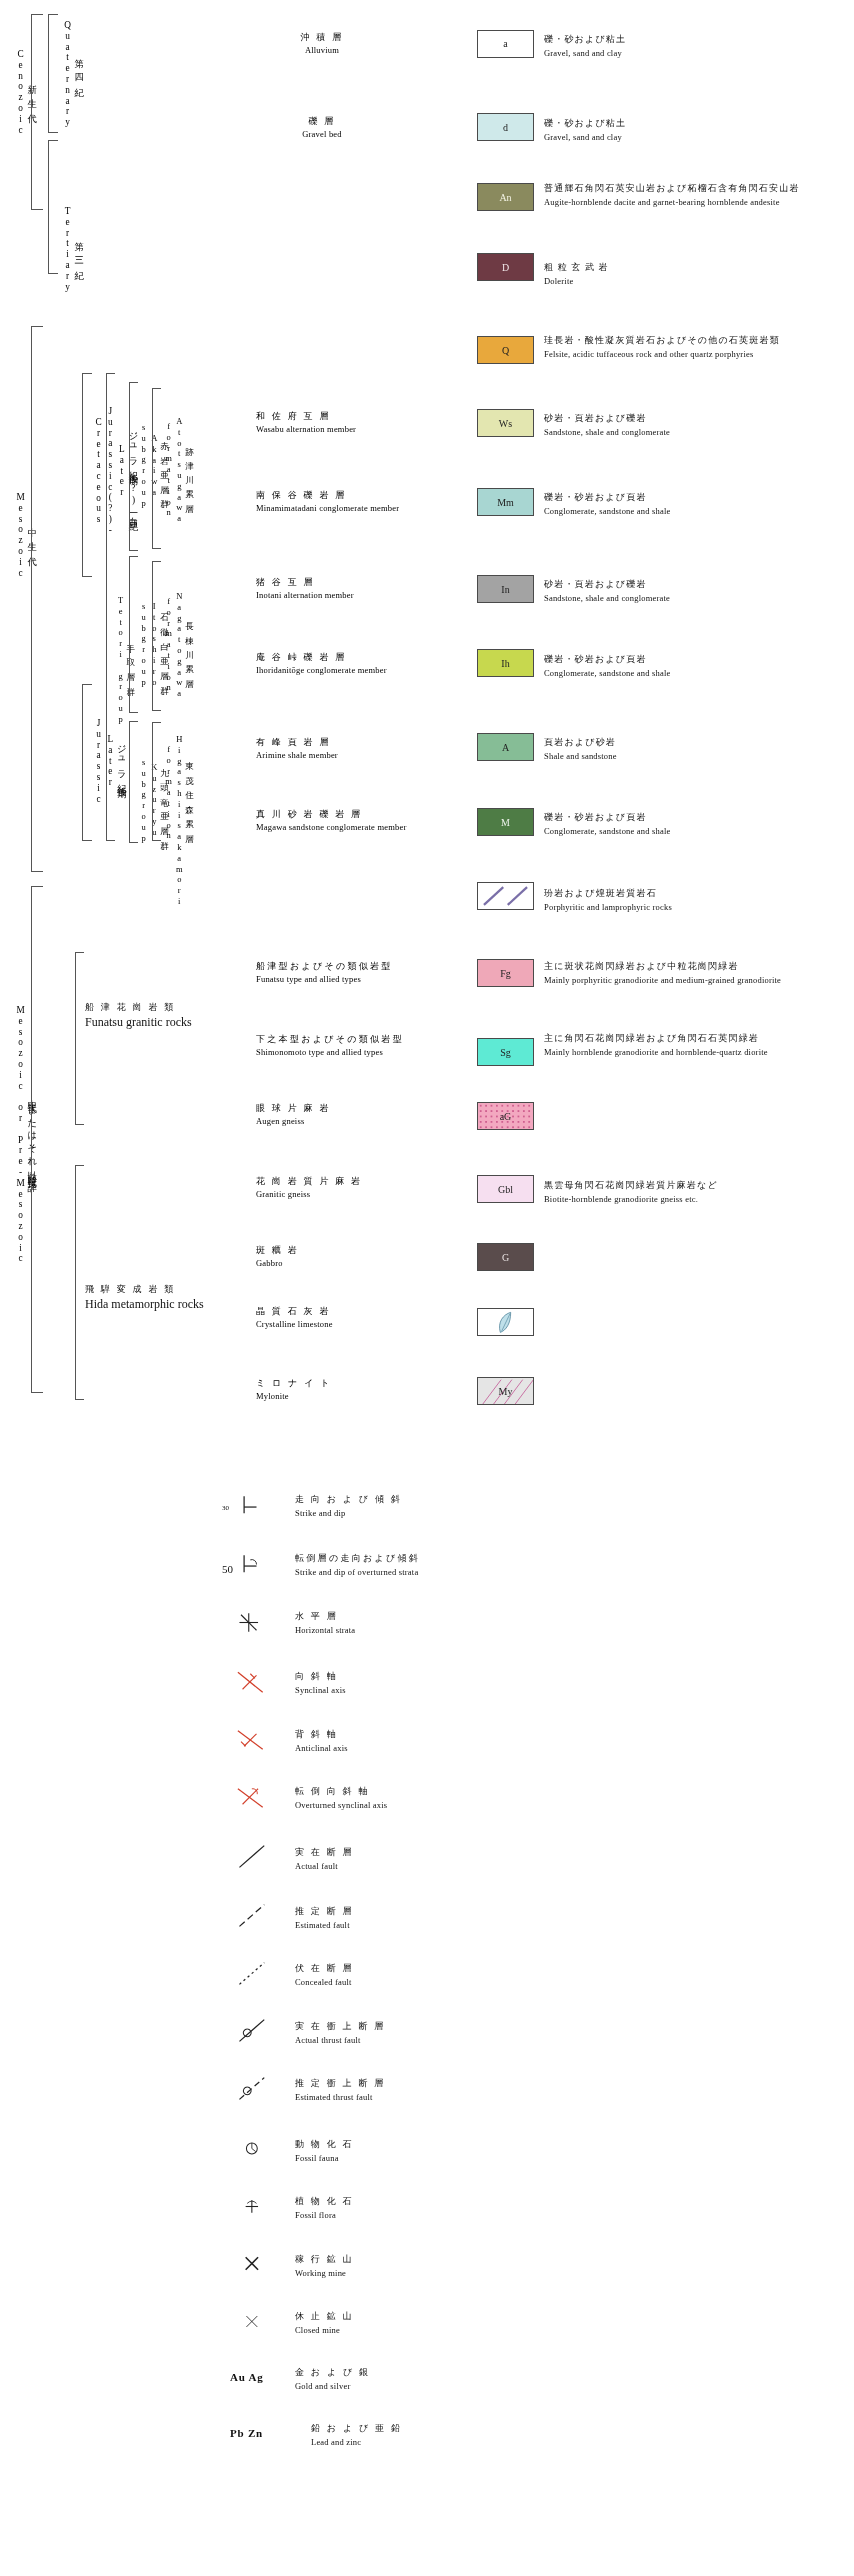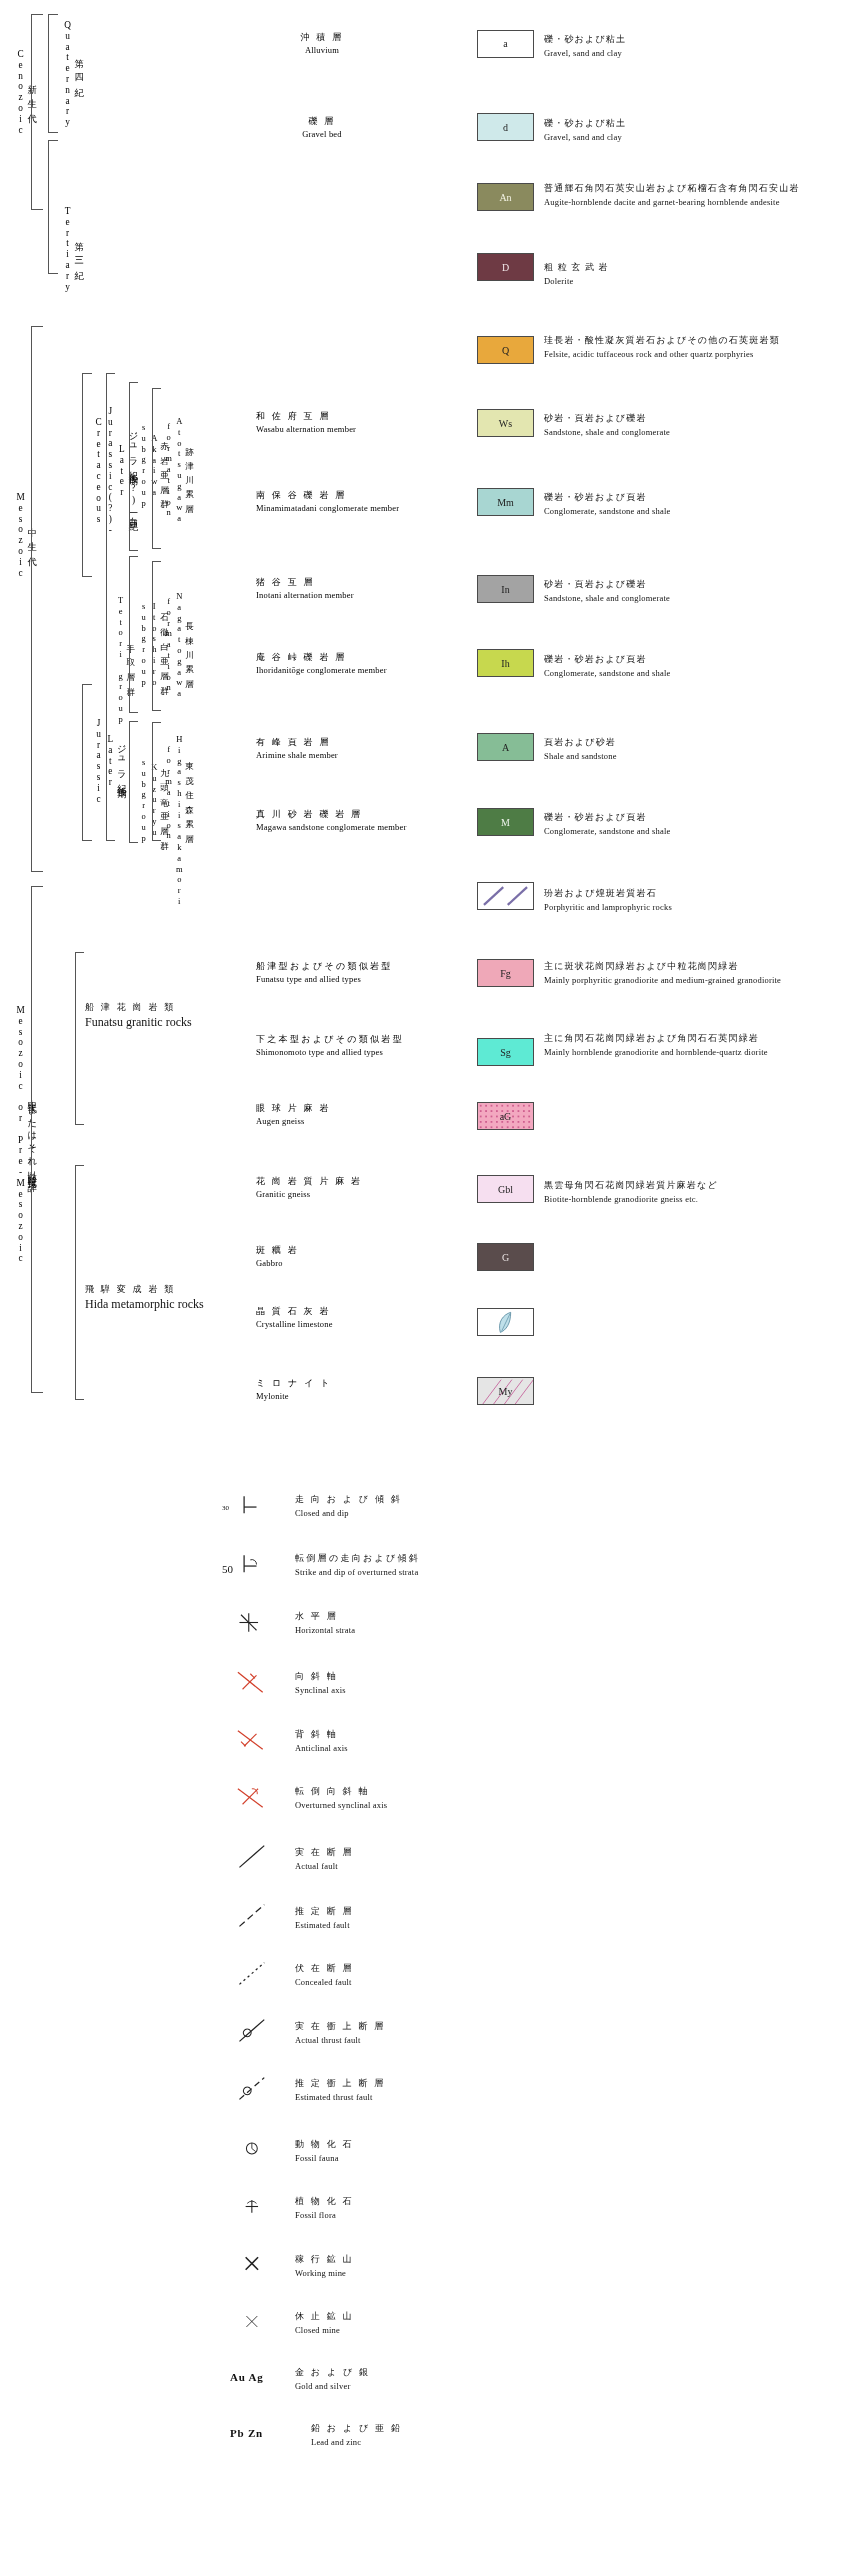--- a/index.html
+++ b/index.html
@@ -409,21 +409,21 @@
 
   <div class="symbox" style="left:233px;top:1490px;">
     <svg width="47" height="31" viewBox="0 0 60 40">
       <line x1="14" y1="8" x2="14" y2="30" stroke="#222" stroke-width="1.6"></line>
       <line x1="14" y1="22" x2="30" y2="22" stroke="#222" stroke-width="1.6"></line>
     </svg>
   </div>
   <div class="abs" style="left:222px;top:1504px;font-size:7px;">30</div>
   <div class="symrow-text" style="left:295px;top:1493px;">
     <span class="jp">走 向 お よ び 傾 斜</span>
-    <span class="en">Closed and dip</span>
+    <span class="en">Strike and dip</span>
   </div>
 
   <div class="symbox" style="left:233px;top:1549px;">
     <svg width="47" height="31" viewBox="0 0 60 40">
       <line x1="14" y1="8" x2="14" y2="30" stroke="#222" stroke-width="1.6"></line>
       <line x1="14" y1="22" x2="30" y2="22" stroke="#222" stroke-width="1.6"></line>
       <path d="M22 14 a6 6 0 0 1 8 6" fill="none" stroke="#222" stroke-width="1.2"></path>
     </svg>
   </div>
   <div class="abs" style="left:222px;top:1563px;font-size:11px;">50</div>

